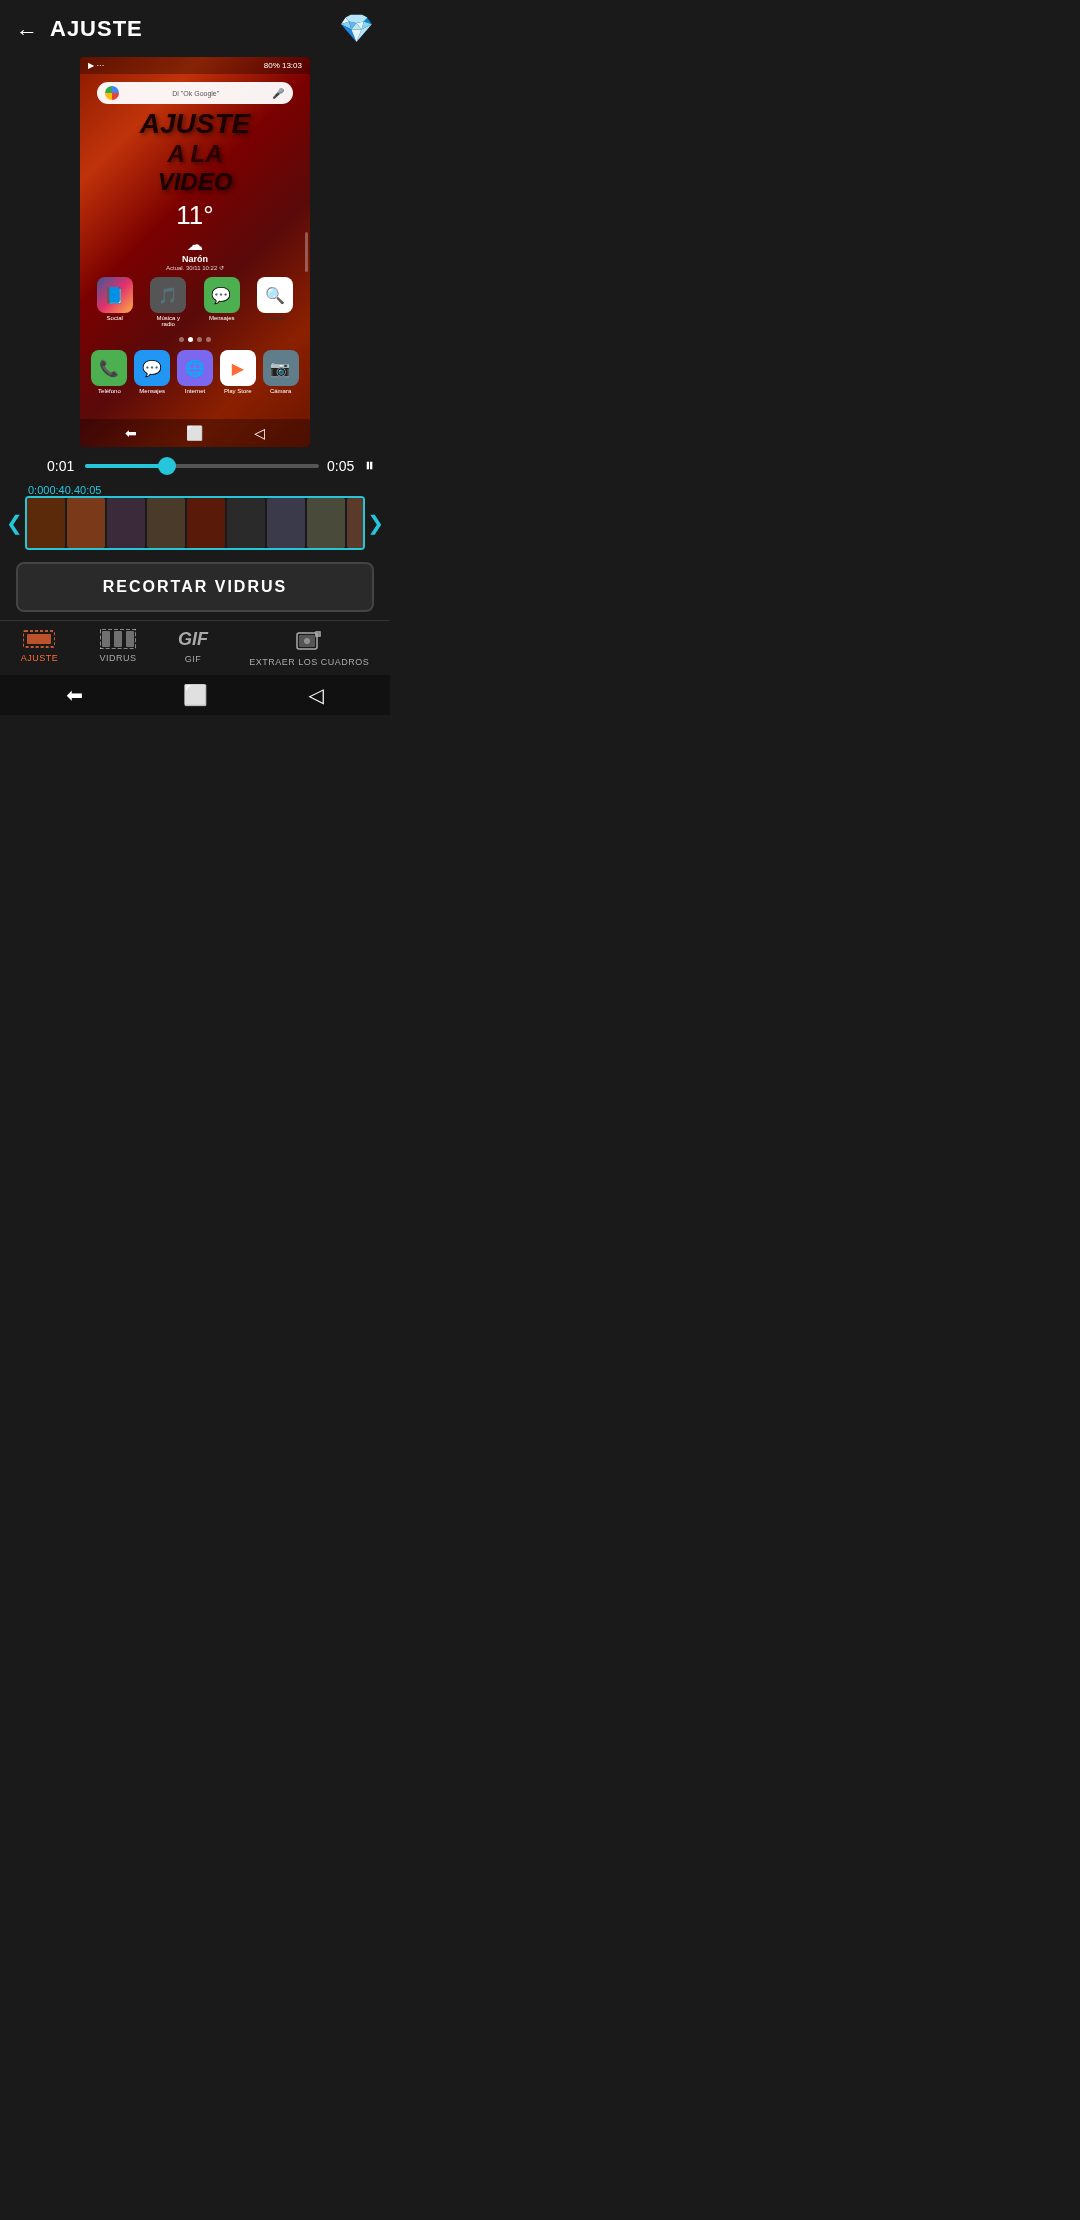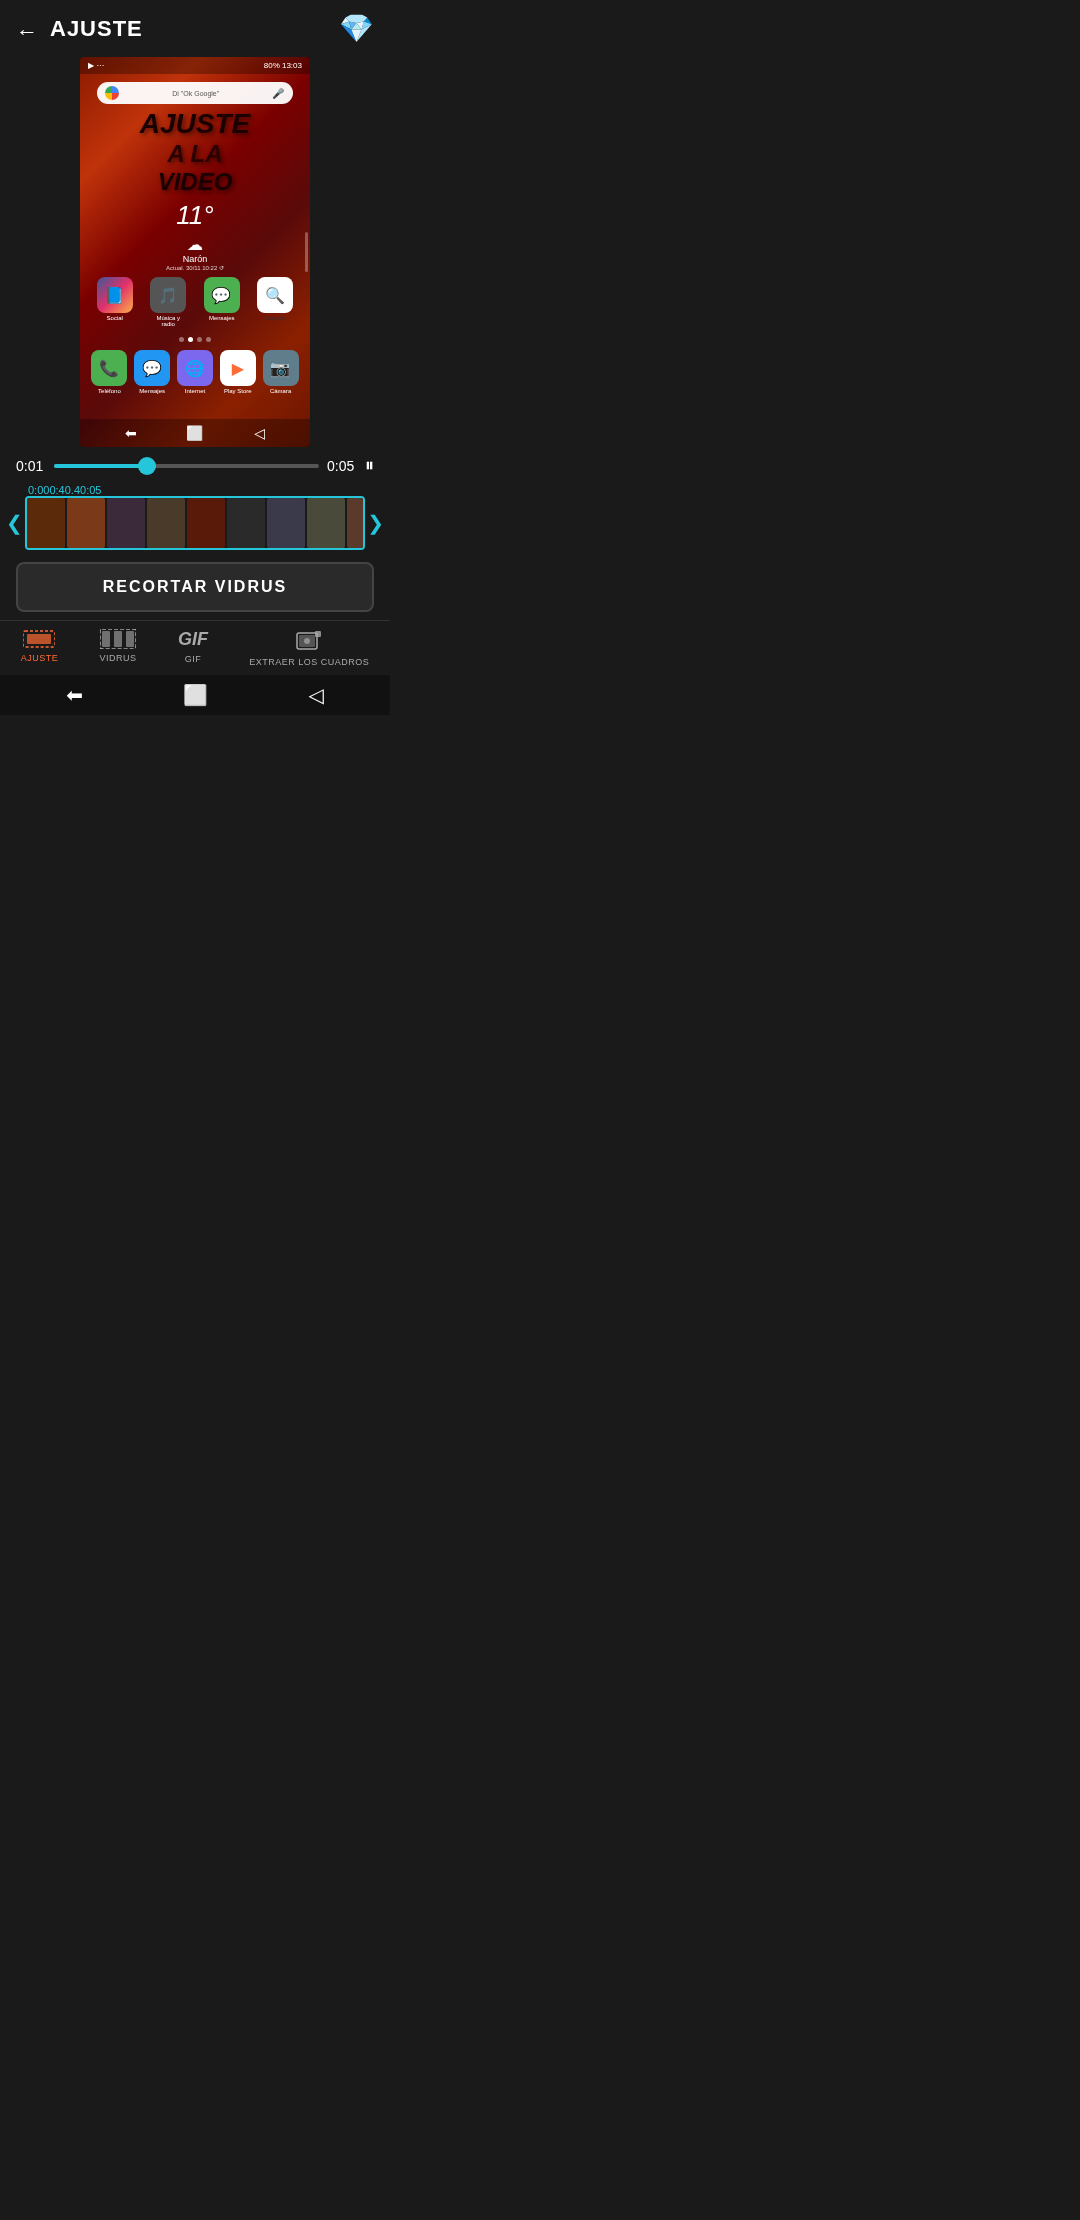--- a/index.html
+++ b/index.html
@@ -104,37 +104,36 @@
       color: #1a0000;
       text-align: center;
       line-height: 1;
       margin: 2px 0;
       text-shadow: 2px 2px 4px rgba(0,0,0,0.5);
       font-style: italic;
     }
     .temp-widget {
       text-align: center;
       margin: 4px 0;
-      font-style: italic;
     }
     .temp-number {
       font-size: 26px;
       font-weight: 200;
       color: #fff;
     }
     .cloud-icon {
       font-size: 16px;
       color: #fff;
       text-align: center;
     }
     .location-text {
       font-size: 9px;
       color: #fff;
       text-align: right;
-      font-weight: normal;
+      font-weight: bold;
     }
     .update-text {
       font-size: 6px;
       color: rgba(255,255,255,0.8);
       text-align: center;
     }
     
     .app-grid {
       display: flex;
       justify-content: space-around;
@@ -211,20 +210,21 @@
       transform: translateY(-50%);
       width: 3px;
       height: 40px;
       background: rgba(255,255,255,0.3);
       border-radius: 2px;
     }
 
     
     .timeline-section {
       padding: 8px 16px 4px;
+      margin-left: 31px;
     }
     .time-bar {
       display: flex;
       align-items: center;
       justify-content: space-between;
       gap: 8px;
     }
     .time-label {
       font-size: 14px;
       color: #fff;

